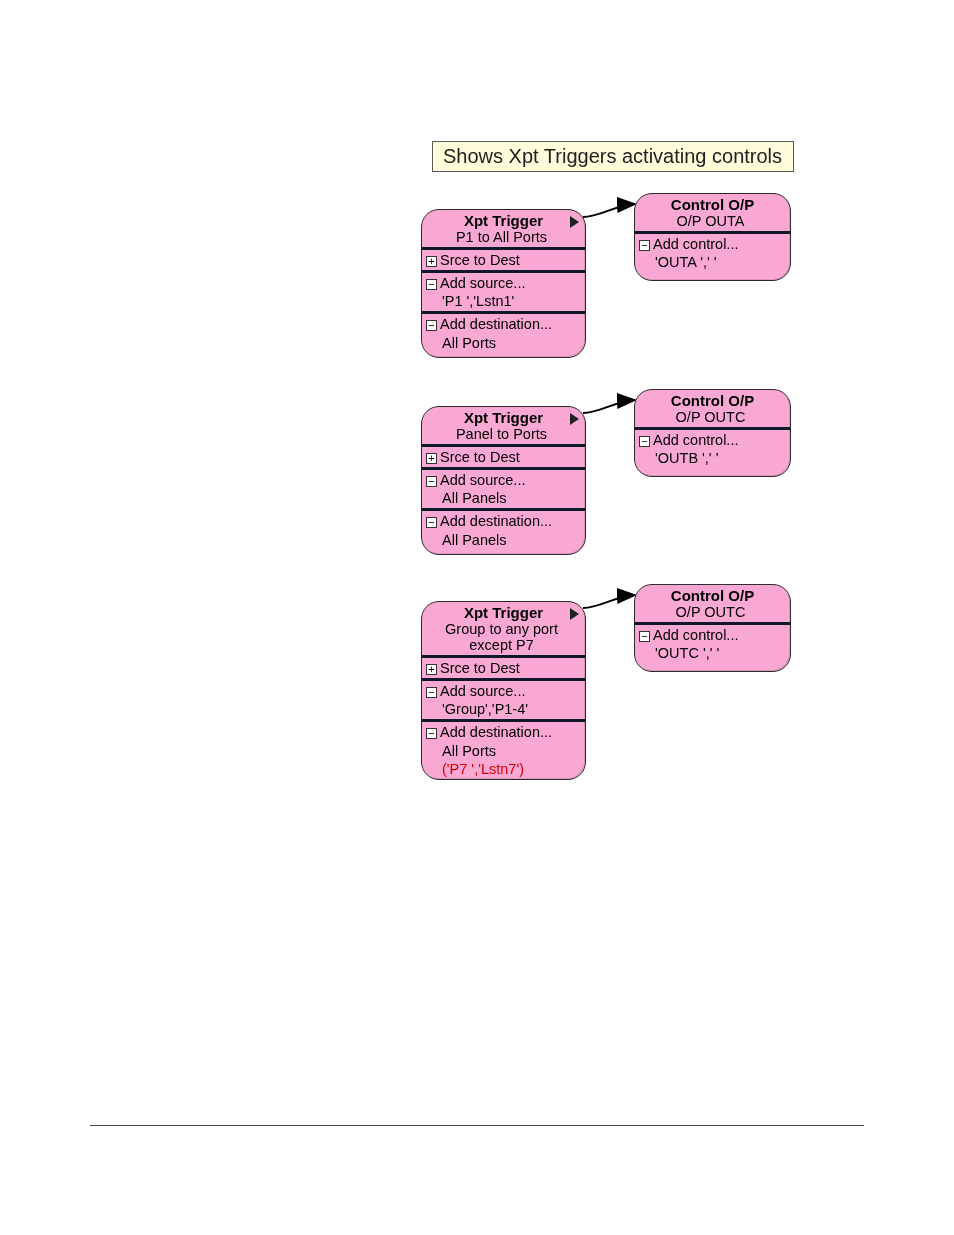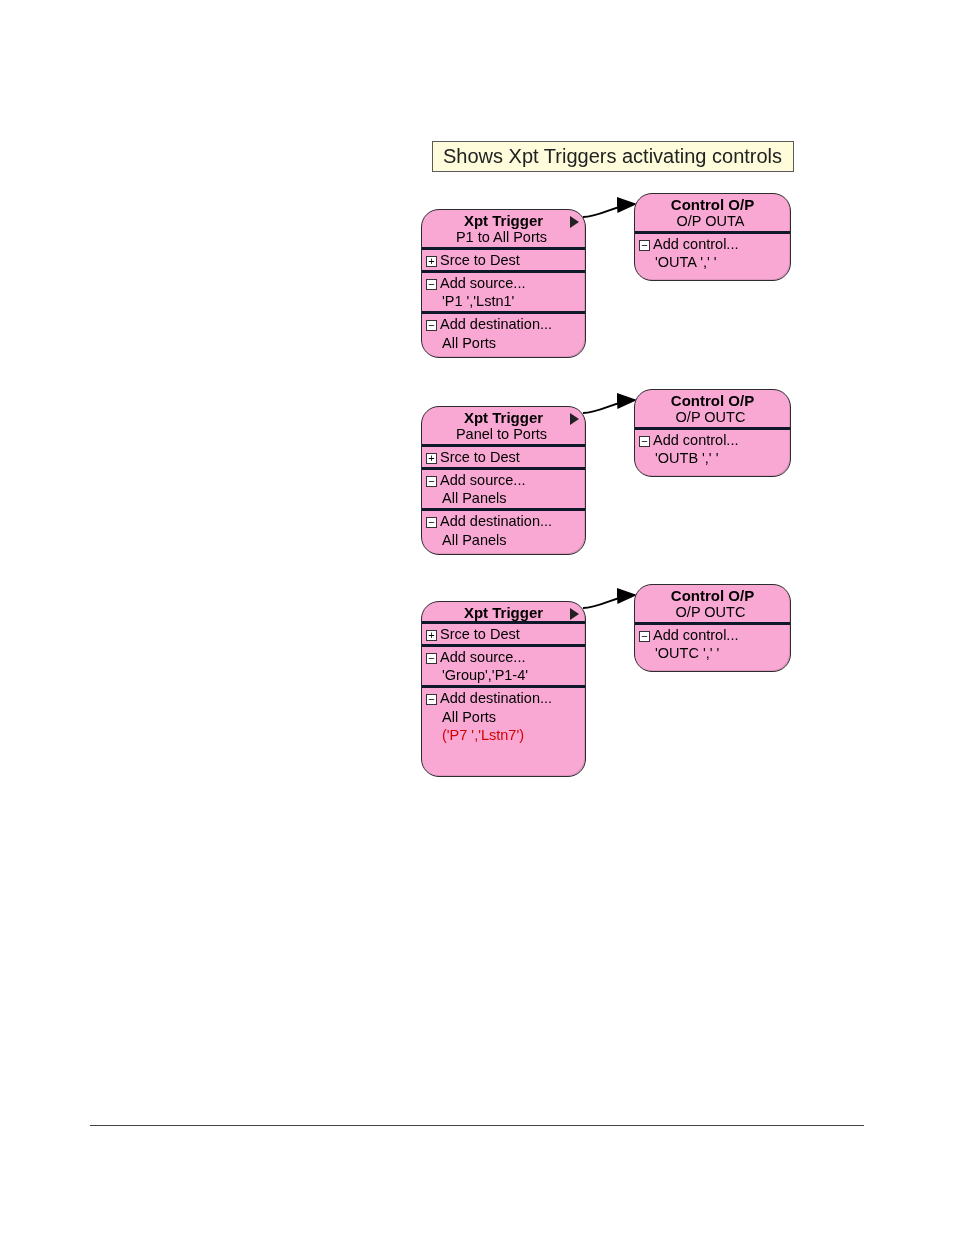--- a/index.html
+++ b/index.html
@@ -148,20 +148,21 @@
   <defs>
       <marker id="ah3" markerWidth="10" markerHeight="8" refX="9" refY="4" orient="auto">
         <path d="M0,0 L10,4 L0,8 Z" fill="#000"></path>
       </marker>
     </defs>
   <path d="M3,22 C20,22 35,10 55,9" stroke="#000" stroke-width="2" fill="none" marker-end="url(#ah3)"></path>
 </svg>
 <div class="node" id="trig2" style="left: 421px; top: 601px; width: 163px; min-height: 174px;">
   <span class="out-arrow"></span>
   <div class="node-title">Xpt Trigger</div>
+  <div class="node-sub">Group to any port except P7</div>
   <div id="trig2-rows">
       <div class="row"><span class="plus">+</span><span>Srce to Dest</span></div>
       <div class="row"><span class="minus">−</span><span>Add source...</span><br><span class="indent"></span><span>'Group','P1-4'</span></div>
       <div class="row"><span class="minus">−</span><span>Add destination...</span><br><span class="indent"></span><span>All Ports</span><br><span class="indent"></span><span class="red">('P7   ','Lstn7')</span></div>
     </div>
 </div>
 <div class="node" id="ctrl2" style="left: 634px; top: 584px; width: 155px; min-height: 86px;">
   <div class="node-title">Control O/P</div>
   <div class="node-sub">O/P OUTC</div>
   <div id="ctrl2-rows">

